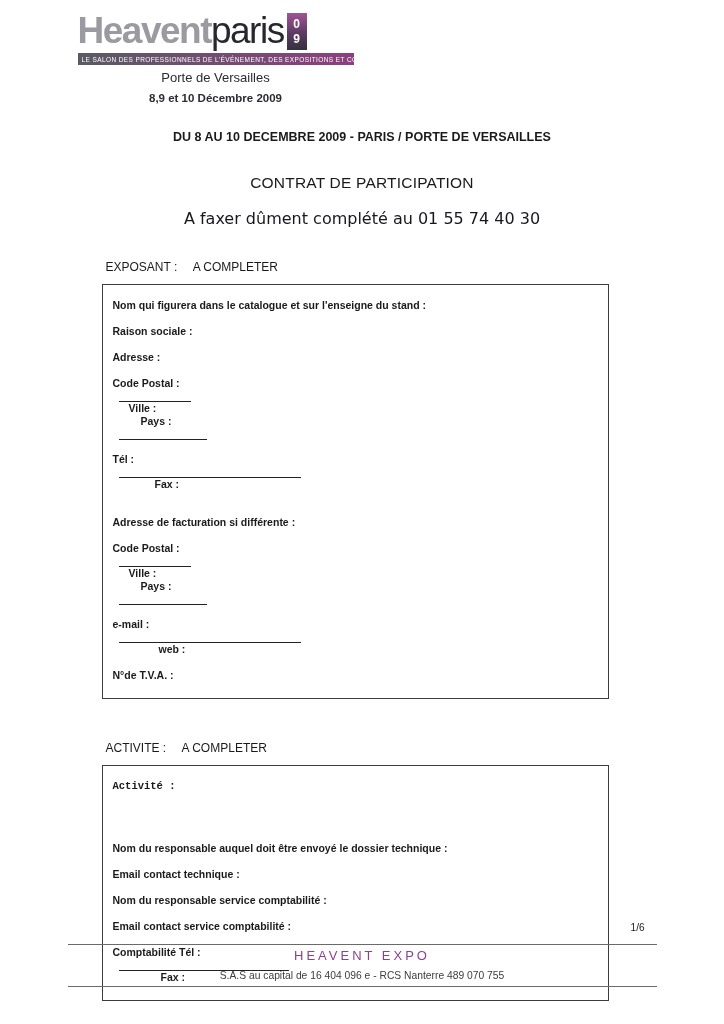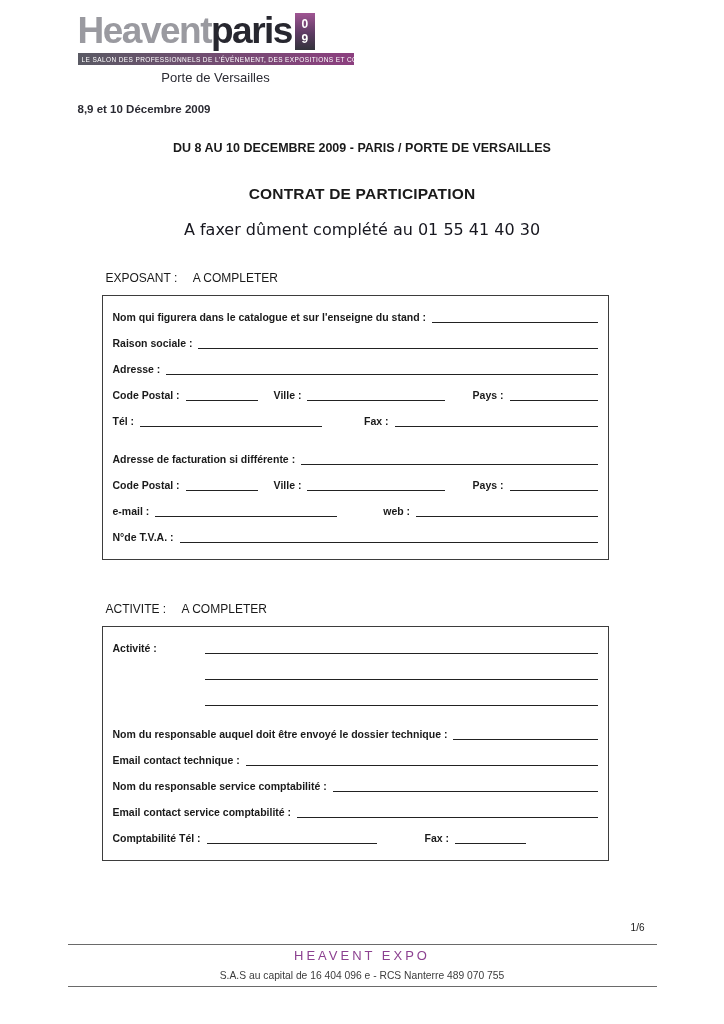--- a/index.html
+++ b/index.html
@@ -7,54 +7,54 @@
   .page {
     width:625px; height:1024px; background:#fff; position:relative;
     font-family:"Liberation Sans", sans-serif; color:#1a1a1a;
     margin:0 auto; overflow:hidden;
   }
 
   
   .logo-block { margin:12px 0 0 28px; width:276px; }
   .logo-line { display:flex; align-items:flex-start; }
   .logo-light { font-size:37px; font-weight:600; color:#9a9aa0; letter-spacing:-1.5px; line-height:1; }
-  .logo-bold  { font-size:37px; font-weight:700; color:#27272f; letter-spacing:-1.5px; line-height:1; }
+  .logo-bold  { font-size:37px; font-weight:400; color:#27272f; letter-spacing:-1.5px; line-height:1; }
   .logo-badge {
     margin-left:3px; margin-top:1px; width:20px; height:37px;
     background:linear-gradient(180deg,#a05593 0%,#5d3b63 55%,#33333b 100%);
     color:#fff; display:flex; flex-direction:column; align-items:center; justify-content:center;
     font-size:12px; font-weight:bold; line-height:1.25;
   }
   .logo-tagline {
     margin-top:3px; background:linear-gradient(90deg,#5a5a64,#8c3f7f);
     color:#fff; font-size:6.5px; letter-spacing:0.4px; padding:2.5px 4px;
     white-space:nowrap; overflow:hidden;
   }
   .logo-venue { margin-top:5px; text-align:center; font-weight:normal; font-size:13px; color:#2b2b33; }
-  .logo-dates { text-align:left; font-weight:bold; font-size:11.5px; color:#2b2b33; margin-top:18px; }
+  .logo-dates { text-align:center; font-weight:bold; font-size:11.5px; color:#2b2b33; margin-top:7px; }
 
   
   .event-line { text-align:center; font-weight:bold; font-size:12.5px; margin-top:26px; }
-  .doc-title  { text-align:center; font-weight:bold; font-size:15.5px; margin-top:30px; letter-spacing:0.2px; }
+  .doc-title  { text-align:center; font-weight:normal; font-size:15.5px; margin-top:30px; letter-spacing:0.2px; }
   .fax-line   { text-align:center; font-size:16px; margin-top:17px; font-family:"DejaVu Sans", sans-serif; color:#17171f; }
   .section-heading { margin:32px 0 0 56px; font-weight:normal; font-size:12px; }
   .section-heading .note { margin-left:12px; }
   .section-heading.second { margin-top:42px; }
 
   
   .form-box { margin:10px 66px 0 52px; border:1px solid #3d3d3d; padding:14px 10px 3px 10px; }
-  .frow { display:flex; align-items:flex-end; margin-bottom:13px; font-size:10.5px; font-weight:bold; }
+  .frow { display:flex; align-items:flex-start; margin-bottom:13px; font-size:10.5px; font-weight:bold;flex-direction:column; }
   .flabel { white-space:nowrap; }
   .fline { border-bottom:1px solid #222; height:13px; margin-left:6px; display:inline-block; }
   .grow { flex:1; }
   .w72 { width:72px; } .w88 { width:88px; } .w170 { width:170px; } .w182 { width:182px; }
   .ml16 { margin-left:16px; } .ml28 { margin-left:28px; } .ml42 { margin-left:42px; }
   .ml46 { margin-left:46px; } .ml48 { margin-left:48px; }
   .mr72 { margin-right:72px; }
-  .lw86 { display:inline-block; width:86px; }
+  .lw86 { display:inline-block; width:86px;font-family:Liberation Mono, monospace; }
   .sp86 { display:inline-block; width:86px; }
   .vspace12 { height:12px; } .vspace8 { height:8px; }
   .mt6 { margin-top:6px; }
 
   
   .page-number { position:absolute; top:922px; right:30px; font-size:10px; }
   .footer {
     position:absolute; top:944px; left:18px; right:18px;
     border-top:1.5px solid #6a6a6a; border-bottom:1.5px solid #6a6a6a;
     padding:3px 0 5px; text-align:center;
@@ -77,21 +77,21 @@
         <span>9</span>
       </span>
     </div>
     <div class="logo-tagline">LE SALON DES PROFESSIONNELS DE L'ÉVÉNEMENT, DES EXPOSITIONS ET CONGRÈS</div>
     <div class="logo-venue">Porte de Versailles</div>
     <div class="logo-dates">8,9 et 10 Décembre 2009</div>
   </div>
 
   <div class="event-line">DU 8 AU 10 DECEMBRE 2009 - PARIS / PORTE DE VERSAILLES</div>
   <div class="doc-title">CONTRAT DE PARTICIPATION</div>
-  <div class="fax-line">A faxer dûment complété au 01 55 41 40 30</div>
+  <div class="fax-line">A faxer dûment complété au 01 55 74 40 30</div>
 
   <div class="section-heading">
     <span>EXPOSANT :</span>
     <span class="note">A COMPLETER</span>
   </div>
 
   <div class="form-box">
     <div class="frow">
       <span class="flabel">Nom qui figurera dans le catalogue et sur l'enseigne du stand :</span>
       <span class="fline grow"></span>

